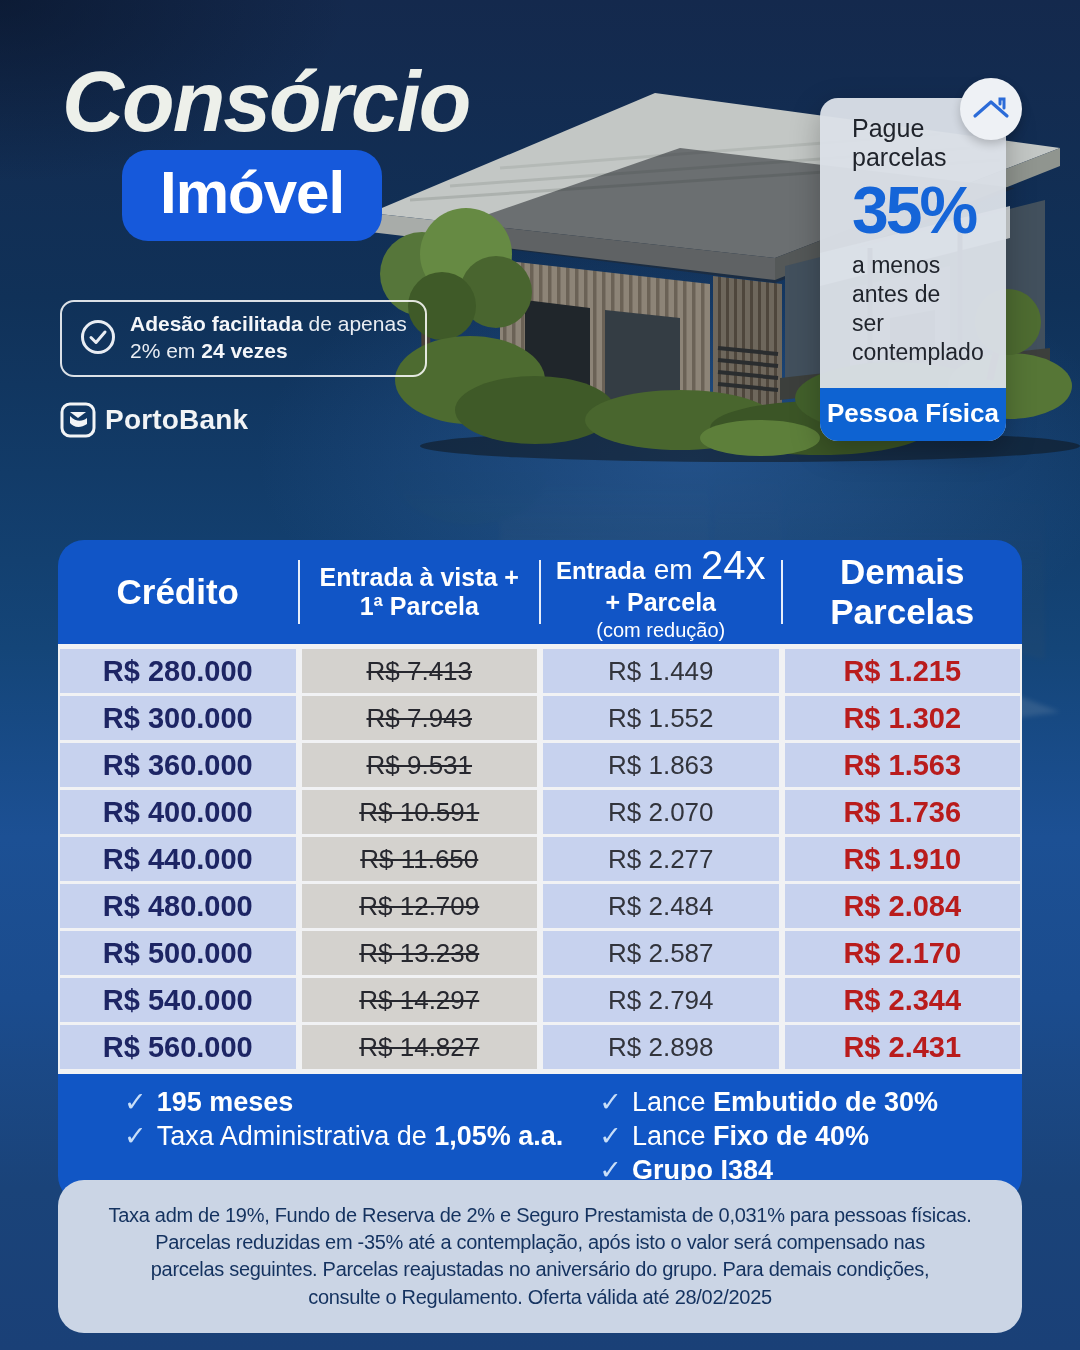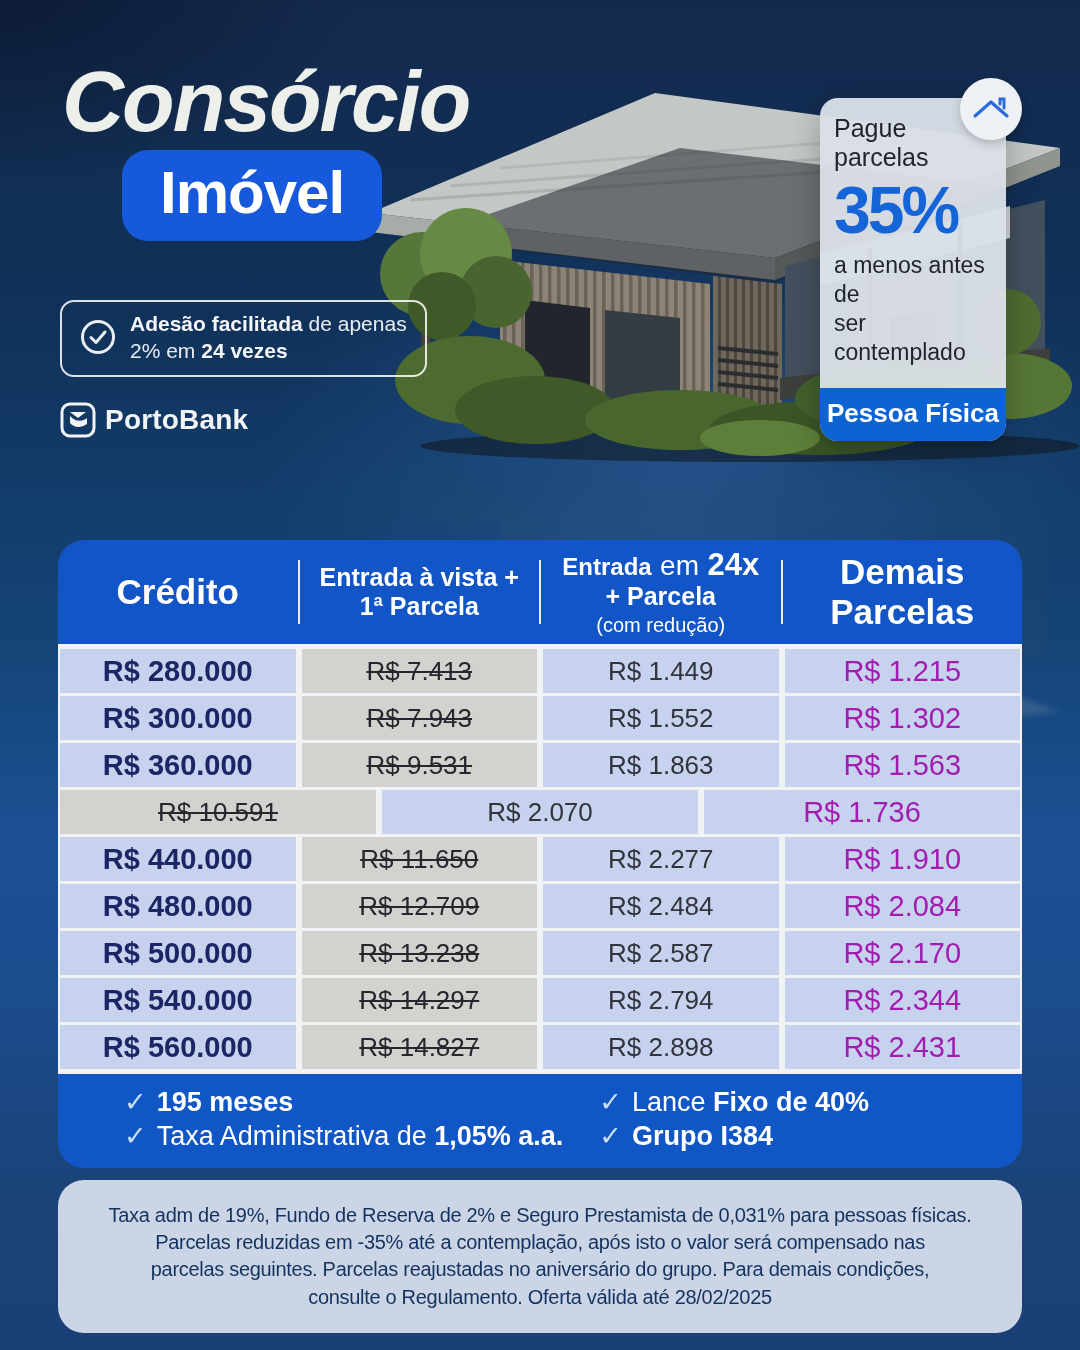--- a/index.html
+++ b/index.html
@@ -18,21 +18,21 @@
   .house-wrap{position:absolute;left:350px;top:48px;width:730px;height:420px;}
   .house-reflect{position:absolute;left:350px;top:452px;width:730px;height:300px;
     transform:scaleY(-1);opacity:.17;filter:blur(2.5px);
     -webkit-mask-image:linear-gradient(0deg,rgba(0,0,0,0) 5%,rgba(0,0,0,.9) 80%);
             mask-image:linear-gradient(0deg,rgba(0,0,0,0) 5%,rgba(0,0,0,.9) 80%);}
   
   .offer-card{position:absolute;left:820px;top:98px;width:186px;border-radius:18px;
     background:rgba(219,224,231,.96);box-shadow:0 10px 30px rgba(0,0,0,.25);}
   .offer-roof-circle{position:absolute;right:-16px;top:-20px;width:62px;height:62px;border-radius:50%;
     background:#eef1f5;display:flex;align-items:center;justify-content:center;box-shadow:0 4px 10px rgba(0,0,0,.2);}
-  .offer-body{padding:16px 14px 12px;}
+  .offer-body{padding:16px 32px 12px;}
   .offer-intro{font-size:25px;color:#20242c;}
   .offer-percent{font-size:66px;font-weight:800;color:#1565d8;letter-spacing:-3px;line-height:1.05;margin:4px 0 6px;}
   .offer-detail{font-size:23px;color:#20242c;line-height:1.25;}
   .offer-tag{background:#0e63d2;color:#fff;font-size:26px;font-weight:800;text-align:center;
     padding:10px 0 12px;border-radius:0 0 18px 18px;margin-top:10px;}
   
   .adhesion{position:absolute;left:60px;top:300px;display:flex;align-items:center;gap:14px;
     border:2px solid rgba(255,255,255,.85);border-radius:14px;padding:8px 18px 10px;color:#e9edf3;}
   .adhesion .txt{font-size:21px;line-height:1.3;}
   .adhesion b{font-weight:800;color:#f4f6f9;}
@@ -42,29 +42,29 @@
   
   .panel{position:absolute;left:58px;top:540px;width:964px;}
   .thead{display:flex;align-items:stretch;background:#1155c6;border-radius:26px 26px 0 0;height:104px;}
   .hcell{flex:1 1 25%;display:flex;flex-direction:column;align-items:center;justify-content:center;
     color:#fff;text-align:center;line-height:1.15;}
   .hdiv{width:2px;height:64px;background:rgba(255,255,255,.9);align-self:center;}
   .h-main{font-size:35px;font-weight:800;}
   .h-sub{font-size:25px;font-weight:800;}
   .h-mix .p-bold-sm{font-size:24px;font-weight:800;}
   .h-mix .p-reg{font-size:28px;font-weight:400;margin:0 4px;}
-  .h-mix .p-bold-lg{font-size:31px;font-weight:700;}
+  .h-mix .p-bold-lg{font-size:40px;font-weight:400;}
   .h-small{font-size:20px;font-weight:400;margin-top:3px;}
   .tbody{background:#f1f2f4;padding:5px 2px;display:flex;flex-direction:column;gap:3px;}
   .trow{display:flex;gap:6px;height:44px;}
   .tcell{flex:1 1 25%;display:flex;align-items:center;justify-content:center;font-size:26px;}
   .c-credit{background:#c7d2ee;color:#1d2564;font-weight:800;font-size:29px;}
   .c-entry{background:#d4d2ce;color:#26272e;text-decoration:line-through;}
   .c-24x{background:#c7d2ee;color:#32343c;}
-  .c-rest{background:#c7d2ee;color:#a21caf;font-weight:400;font-size:29px;}
+  .c-rest{background:#c7d2ee;color:#b91c1c;font-weight:700;font-size:29px;}
   .tfoot{background:#1156c5;border-radius:0 0 26px 26px;display:flex;padding:12px 0 16px;color:#fff;}
   .fcol{display:flex;flex-direction:column;gap:2px;}
   .fcol.left{flex:0 0 50%;padding-left:66px;box-sizing:border-box;}
   .fcol.right{flex:1;padding-left:36px;box-sizing:border-box;}
   .fitem{font-size:27px;line-height:32px;white-space:nowrap;}
   .fitem .chk{color:#c8def8;font-weight:400;margin-right:10px;}
   .fitem b{font-weight:800;}
   
   .disclaimer{position:absolute;left:58px;top:1180px;width:964px;box-sizing:border-box;
     background:#cbd5e5;border-radius:26px;padding:22px 24px;color:#14325f;
@@ -228,20 +228,21 @@
         <div class="tcell c-24x">R$ 1.552</div>
         <div class="tcell c-rest">R$ 1.302</div>
       </div>
       <div class="trow">
         <div class="tcell c-credit">R$ 360.000</div>
         <div class="tcell c-entry">R$ 9.531</div>
         <div class="tcell c-24x">R$ 1.863</div>
         <div class="tcell c-rest">R$ 1.563</div>
       </div>
       <div class="trow">
+        <div class="tcell c-credit">R$ 400.000</div>
         <div class="tcell c-entry">R$ 10.591</div>
         <div class="tcell c-24x">R$ 2.070</div>
         <div class="tcell c-rest">R$ 1.736</div>
       </div>
       <div class="trow">
         <div class="tcell c-credit">R$ 440.000</div>
         <div class="tcell c-entry">R$ 11.650</div>
         <div class="tcell c-24x">R$ 2.277</div>
         <div class="tcell c-rest">R$ 1.910</div>
       </div>
@@ -274,20 +275,23 @@
     <div class="tfoot">
       <div class="fcol left">
         <div class="fitem">
           <span class="chk">✓</span><b>195 meses</b>
         </div>
         <div class="fitem">
           <span class="chk">✓</span><span>Taxa Administrativa de </span><b>1,05% a.a.</b>
         </div>
       </div>
       <div class="fcol right">
+        <div class="fitem">
+          <span class="chk">✓</span><span>Lance </span><b>Embutido de 30%</b>
+        </div>
         <div class="fitem">
           <span class="chk">✓</span><span>Lance </span><b>Fixo de 40%</b>
         </div>
         <div class="fitem">
           <span class="chk">✓</span><b>Grupo I384</b>
         </div>
       </div>
     </div>
   </div>
 

